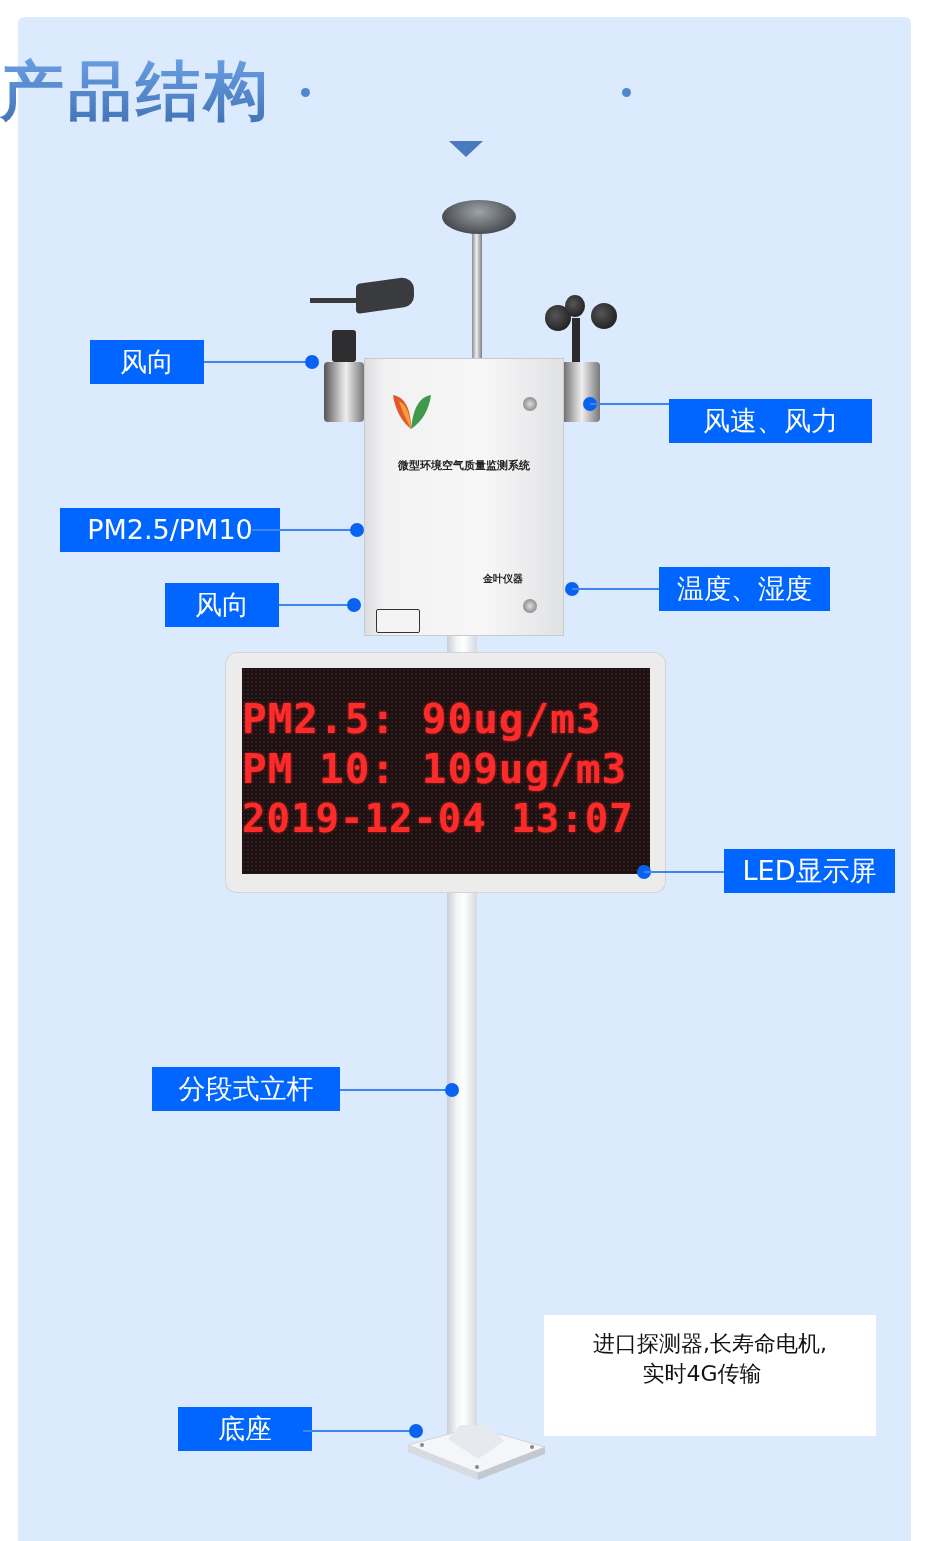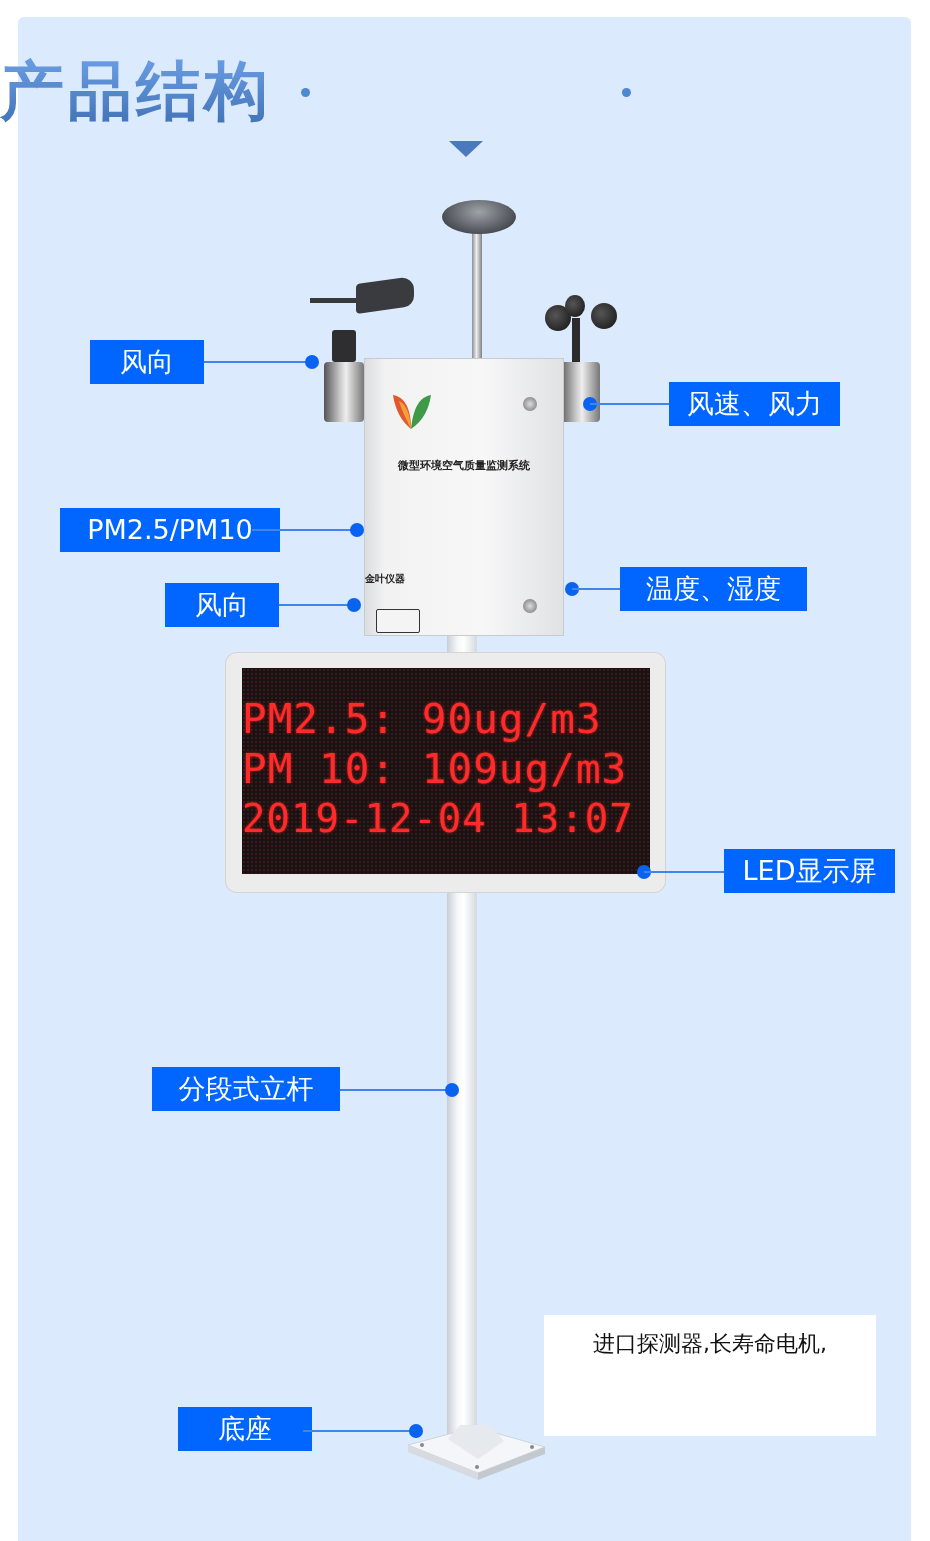--- a/index.html
+++ b/index.html
@@ -15,35 +15,35 @@
   .line{position:absolute;height:2px;background:#3d86ee;}
   .dot{position:absolute;width:14px;height:14px;border-radius:50%;background:#0a62f0;}
 
   
   .pole{position:absolute;left:447px;width:30px;background:linear-gradient(90deg,#c9ced6 0%,#f6f7f9 35%,#ffffff 55%,#d5d9df 100%);}
   .base{position:absolute;left:400px;top:1425px;width:150px;height:55px;}
   .mast{position:absolute;left:472px;top:228px;width:10px;height:135px;background:linear-gradient(90deg,#8a8d92,#eeeeee 45%,#7d8085);}
   .dish{position:absolute;left:442px;top:200px;width:74px;height:34px;border-radius:50%;background:radial-gradient(ellipse at 50% 35%,#9ea3a8,#4b4f55 70%,#2a2d30);}
   .box{position:absolute;left:364px;top:358px;width:200px;height:278px;background:linear-gradient(90deg,#dcdde0 0%,#f2f2f3 10%,#f7f7f8 60%,#e1e2e4 100%);border:1px solid #c9cacc;box-sizing:border-box;}
   .box-text1{position:absolute;left:0;top:99px;width:100%;text-align:center;font-size:11px;font-weight:bold;color:#222;}
-  .box-text2{position:absolute;left:0;top:213px;width:100%;font-size:10px;font-weight:bold;color:#222;}
+  .box-text2{position:absolute;left:0;top:213px;width:100%;text-align:center;font-size:10px;font-weight:bold;color:#222;padding-left:39px;}
   .screw{position:absolute;width:14px;height:14px;border-radius:50%;background:radial-gradient(circle,#dcdcdc,#707070);}
   .warn{position:absolute;left:11px;top:250px;width:42px;height:22px;border:1.5px solid #333;border-radius:2px;background:#f4f4f4;}
   .sensor{position:absolute;width:40px;height:60px;border-radius:4px;background:linear-gradient(90deg,#555,#c9c9c9 40%,#eee 55%,#777);}
   .sensor-top{position:absolute;width:24px;height:32px;background:#2e2e30;border-radius:3px;}
   .vane-rod{position:absolute;left:310px;top:298px;width:100px;height:5px;background:#3a3a3a;}
   .vane-fin{position:absolute;left:356px;top:280px;width:58px;height:30px;background:#3a3b3e;border-radius:4px 14px 10px 4px;transform:skewY(-8deg);}
   .cup{position:absolute;width:26px;height:26px;border-radius:50%;background:radial-gradient(circle at 40% 40%,#555,#111);}
   .cup-stem{position:absolute;left:572px;top:318px;width:8px;height:48px;background:#2b2b2d;}
 
   .led-frame{position:absolute;left:225px;top:652px;width:441px;height:241px;background:#ececec;border-radius:12px;box-shadow:inset 0 0 0 1px #d4d4d4;}
   .led{position:absolute;left:242px;top:668px;width:408px;height:206px;background-color:#1a1212;
     background-image:radial-gradient(circle,#3a1a1a 0.9px,transparent 1.2px);background-size:4px 4px;overflow:hidden;}
   .led-line{position:absolute;left:0;font-family:"DejaVu Sans Mono","Liberation Mono",monospace;font-size:41px;color:#ff2b2b;letter-spacing:1px;white-space:nowrap;
-    text-shadow:0 0 3px rgba(255,40,40,.7);line-height:46px;}
+    text-shadow:0 0 3px rgba(255,40,40,.7);line-height:46px;font-weight:bold;}
 
   .note{position:absolute;left:544px;top:1315px;width:332px;height:121px;background:#ffffff;box-sizing:border-box;padding-top:14px;text-align:center;font-size:22px;color:#111;line-height:30px;font-family:"DejaVu Sans",sans-serif;}
   .note div{white-space:nowrap;}
 </style>
 </head>
 <body>
 
 <div class="panel"></div>
 
 <div class="tdot" style="left:301px"></div>
@@ -103,39 +103,39 @@
 
 <div>
   <div class="label" style="left:90px;top:340px;width:114px">风向</div>
   <div class="line" style="left:204px;top:361px;width:106px"></div>
   <div class="dot" style="left:305px;top:355px"></div>
 </div>
 
 <div>
   <div class="dot" style="left:583px;top:397px"></div>
   <div class="line" style="left:590px;top:403px;width:80px"></div>
-  <div class="label" style="left:669px;top:382px;width:171px">风速、风力</div>
+  <div class="label" style="left:669px;top:399px;width:203px">风速、风力</div>
 </div>
 
 <div>
   <div class="label" style="left:60px;top:508px;width:220px">PM2.5/PM10</div>
   <div class="line" style="left:252px;top:529px;width:103px"></div>
   <div class="dot" style="left:350px;top:523px"></div>
 </div>
 
 <div>
   <div class="label" style="left:165px;top:583px;width:114px">风向</div>
   <div class="line" style="left:279px;top:604px;width:75px"></div>
   <div class="dot" style="left:347px;top:598px"></div>
 </div>
 
 <div>
   <div class="dot" style="left:565px;top:582px"></div>
   <div class="line" style="left:572px;top:588px;width:88px"></div>
-  <div class="label" style="left:620px;top:567px;width:187px">温度、湿度</div>
+  <div class="label" style="left:659px;top:567px;width:171px">温度、湿度</div>
 </div>
 
 <div>
   <div class="dot" style="left:637px;top:865px"></div>
   <div class="line" style="left:644px;top:871px;width:82px"></div>
   <div class="label" style="left:724px;top:849px;width:171px">LED显示屏</div>
 </div>
 
 <div>
   <div class="label" style="left:152px;top:1067px;width:188px">分段式立杆</div>
@@ -144,13 +144,14 @@
 </div>
 
 <div>
   <div class="label" style="left:178px;top:1407px;width:134px">底座</div>
   <div class="line" style="left:303px;top:1430px;width:113px"></div>
   <div class="dot" style="left:409px;top:1424px"></div>
 </div>
 
 <div class="note">
   <div>进口探测器,长寿命电机,</div>
+  <div style="margin-left:-16px">实时4G传输</div>
 </div>
 
 </body></html>

